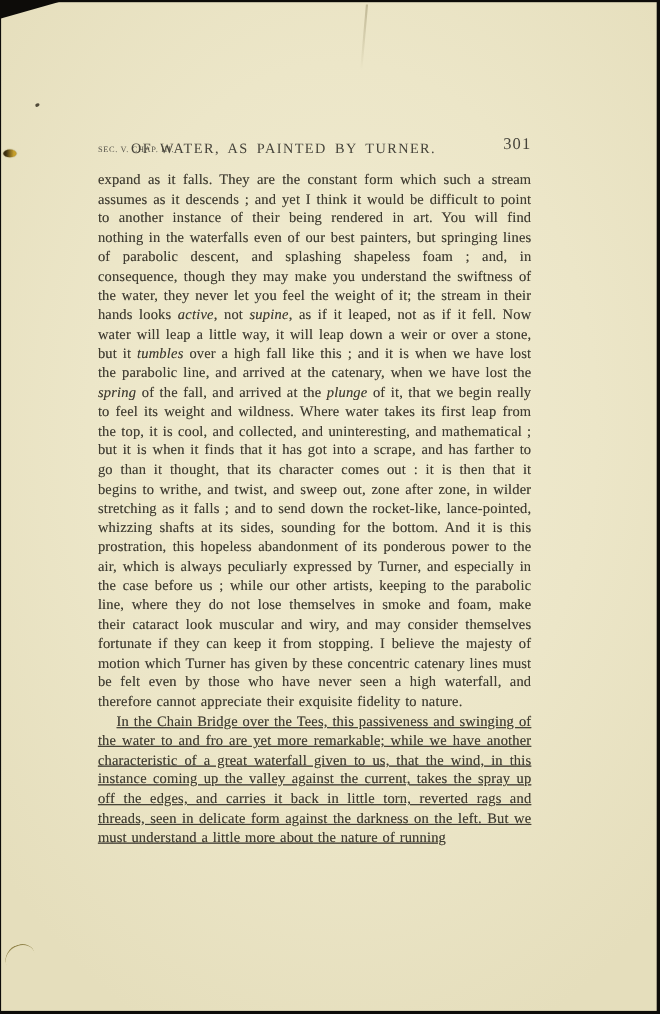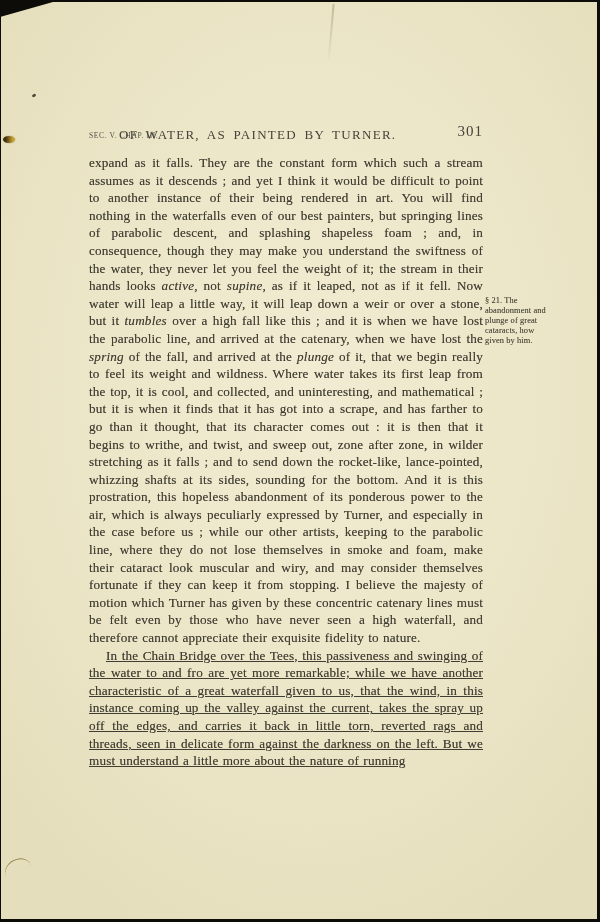--- a/index.html
+++ b/index.html
@@ -88,15 +88,14 @@
     <span class="sec">SEC. V. CHAP. III.</span>
     <span class="title">OF WATER, AS PAINTED BY TURNER.</span>
     <span class="pagenum">301</span>
   </div>
 
   <div class="body-text">
       <p class=""><span>expand as it falls. They are the constant form which such a stream assumes as it descends ; and yet I think it would be difficult to point to another instance of their being rendered in art. You will find nothing in the waterfalls even of our best painters, but springing lines of parabolic descent, and splashing shapeless foam ; and, in consequence, though they may make you understand the swiftness of the water, they never let you feel the weight of it; the stream in their hands looks </span><i>active</i><span>, not </span><i>supine</i><span>, as if it leaped, not as if it fell. Now water will leap a little way, it will leap down a weir or over a stone, but it </span><i>tumbles</i><span> over a high fall like this ; and it is when we have lost the parabolic line, and arrived at the catenary, when we have lost the </span><i>spring</i><span> of the fall, and arrived at the </span><i>plunge</i><span> of it, that we begin really to feel its weight and wildness. Where water takes its first leap from the top, it is cool, and collected, and uninteresting, and mathematical ; but it is when it finds that it has got into a scrape, and has farther to go than it thought, that its character comes out : it is then that it begins to writhe, and twist, and sweep out, zone after zone, in wilder stretching as it falls ; and to send down the rocket-like, lance-pointed, whizzing shafts at its sides, sounding for the bottom. And it is this prostration, this hopeless abandonment of its ponderous power to the air, which is always peculiarly expressed by Turner, and especially in the case before us ; while our other artists, keeping to the parabolic line, where they do not lose themselves in smoke and foam, make their cataract look muscular and wiry, and may consider themselves fortunate if they can keep it from stopping. I believe the majesty of motion which Turner has given by these concentric catenary lines must be felt even by those who have never seen a high waterfall, and therefore cannot appreciate their exquisite fidelity to nature.</span></p>
       <p class="indent"><span>In the Chain Bridge over the Tees, this passiveness and swinging of the water to and fro are yet more remarkable; while we have another characteristic of a great waterfall given to us, that the wind, in this instance coming up the valley against the current, takes the spray up off the edges, and carries it back in little torn, reverted rags and threads, seen in delicate form against the darkness on the left. But we must understand a little more about the nature of running</span></p>
     </div>
 
-  <div class="margin-note">§ 21. The abandonment and plunge of great cataracts, how given by him.</div>
 
 </div>
 
 </body></html>

